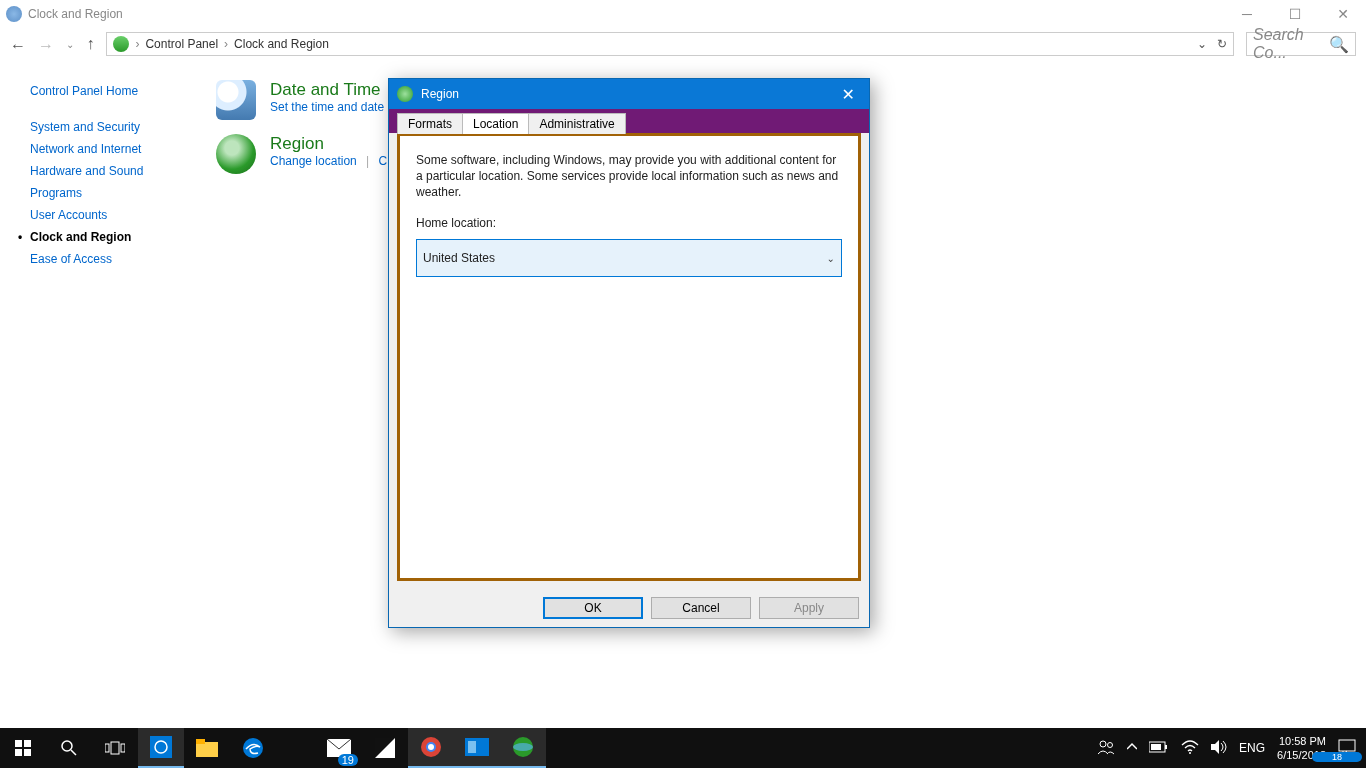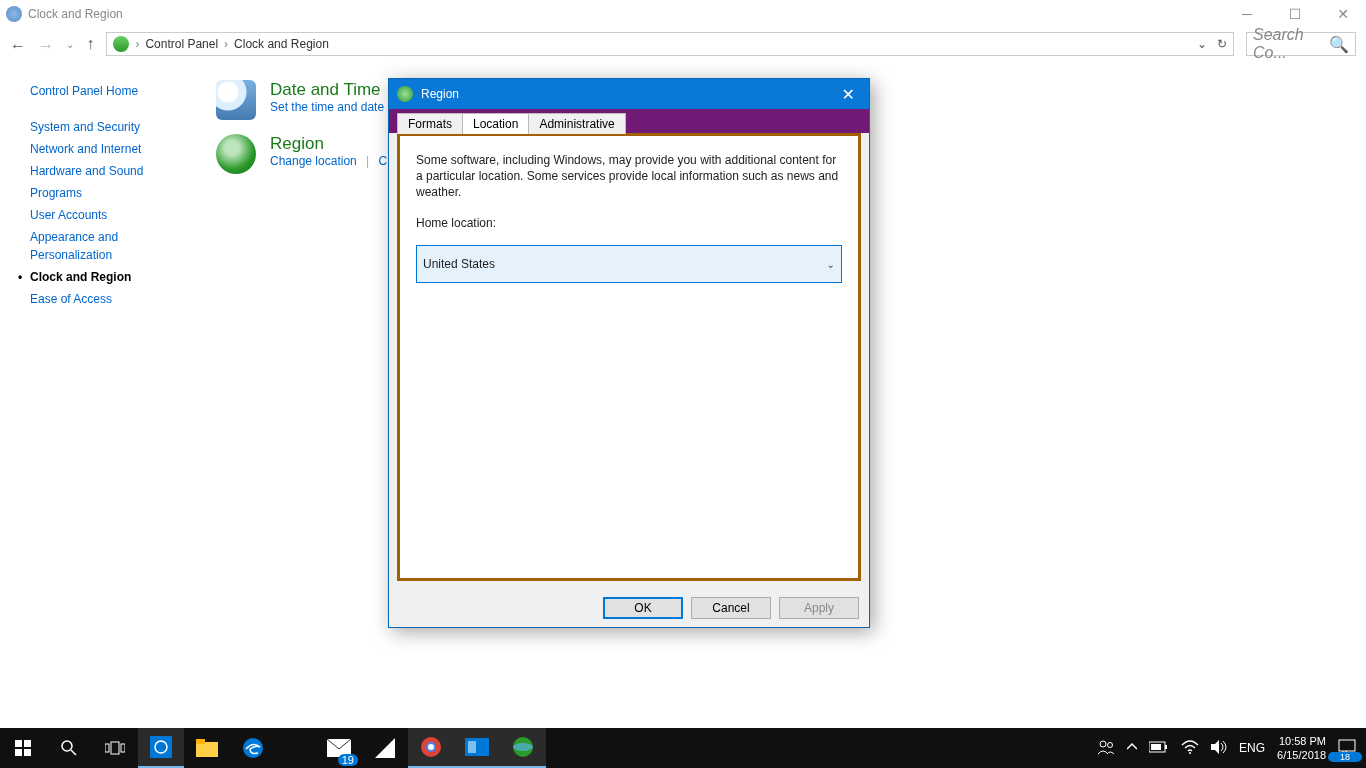--- a/index.html
+++ b/index.html
@@ -43,37 +43,37 @@
 .dialog { position:absolute; left:388px; top:78px; width:482px; height:550px; background:#f0f0f0; border:1px solid #0867b2; box-shadow: 4px 4px 18px rgba(0,0,0,.35); display:flex; flex-direction:column; }
 .dlg-titlebar { height:30px; background:#0a78d6; color:#fff; display:flex; align-items:center; padding:0 8px; font-size:12px; }
 .dlg-titlebar .dico { width:16px;height:16px;border-radius:50%;background:radial-gradient(#9de09d,#2a9a2a); margin-right:8px; }
 .dlg-titlebar .spacer { flex:1; }
 .dlg-titlebar .x { font-size:16px; padding:0 6px; cursor:default; }
 .tabstrip { height:24px; display:flex; align-items:flex-end; padding:0 8px; background:#701a75; }
 .tab { padding:3px 10px; font-size:12px; border:1px solid #bbb; border-bottom:none; background:#f0f0f0; margin-right:-1px; position:relative; top:1px;}
 .tab.active { background:#fff; z-index:2; }
 .tabpanel { flex:1; margin:0 8px 8px 8px; background:#fff; border:3px solid #a16207; padding:16px 16px; font-size:12px; color:#222; }
 .tabpanel p { line-height:16px; }
-.fieldlabel { margin-top:16px; margin-bottom:15px; }
+.fieldlabel { margin-top:16px; margin-bottom:9px; }
 .combo { width:100%; height:38px; border:1px solid #0078d7; background:#e6f2fb; display:flex; align-items:center; padding:0 6px; font-size:12px; }
 .combo .caret { margin-left:auto; color:#444; font-size:10px; }
 .dlg-buttons { height:38px; display:flex; align-items:center; justify-content:flex-end; gap:8px; padding:0 10px; }
-.dlg-buttons button { width:80px; height:22px; font-size:12px; background:#e1e1e1; border:1px solid #adadad; }
+.dlg-buttons button { width:100px; height:22px; font-size:12px; background:#e1e1e1; border:1px solid #adadad; }
 .dlg-buttons button.primary { border:2px solid #0078d7; background:#e1e1e1; }
 .dlg-buttons button:disabled { color:#888; }
 
 
 .taskbar { position:absolute; bottom:0; left:0; right:0; height:40px; background:#101010; display:flex; align-items:center; color:#fff; }
 .taskbar .tb { width:46px; height:40px; display:flex; align-items:center; justify-content:center; font-size:16px; }
 .taskbar .tb.active { background:#2b2b2b; border-bottom:2px solid #76b9ed; }
 .taskbar .tb svg { display:block; }
 .tray { margin-left:auto; display:flex; align-items:center; gap:12px; padding:0 10px; font-size:12px; color:#fff; }
 .tray .clock { text-align:right; line-height:14px; font-size:11px; }
 .tray .badge { position:relative; }
-.tray .badge .num { position:absolute; right:-6px; bottom:-4px; background:#0078d7; color:#fff; border-radius:8px; font-size:9px; padding:0 12px; }
+.tray .badge .num { position:absolute; right:-6px; bottom:-4px; background:#0078d7; color:#fff; border-radius:8px; font-size:9px; padding:0 20px; }
 
 .mailicon { position:relative; }
 .mailicon .num { position:absolute; right:4px; bottom:2px; background:#0078d7; color:#fff; border-radius:8px; font-size:11px; padding:0 4px; }
 </style>
 </head>
 <body>
 
 <div class="titlebar">
   <div class="ticon"></div>
   <div class="ttext">Clock and Region</div>
@@ -108,21 +108,20 @@
 
 <div class="cpbody">
   <div class="sidebar">
     <a href="#">Control Panel Home</a>
     <div style="height:10px"></div>
     <a href="#">System and Security</a>
     <a href="#">Network and Internet</a>
     <a href="#">Hardware and Sound</a>
     <a href="#">Programs</a>
     <a href="#">User Accounts</a>
-    <a href="#">Appearance and Personalization</a>
     <a href="#" class="current">Clock and Region</a>
     <a href="#">Ease of Access</a>
   </div>
 
   <div class="content">
     <div class="category">
       <div class="caticon clock"></div>
       <div class="catbody">
         <h2>Date and Time</h2>
         <a href="#">Set the time and date</a>

